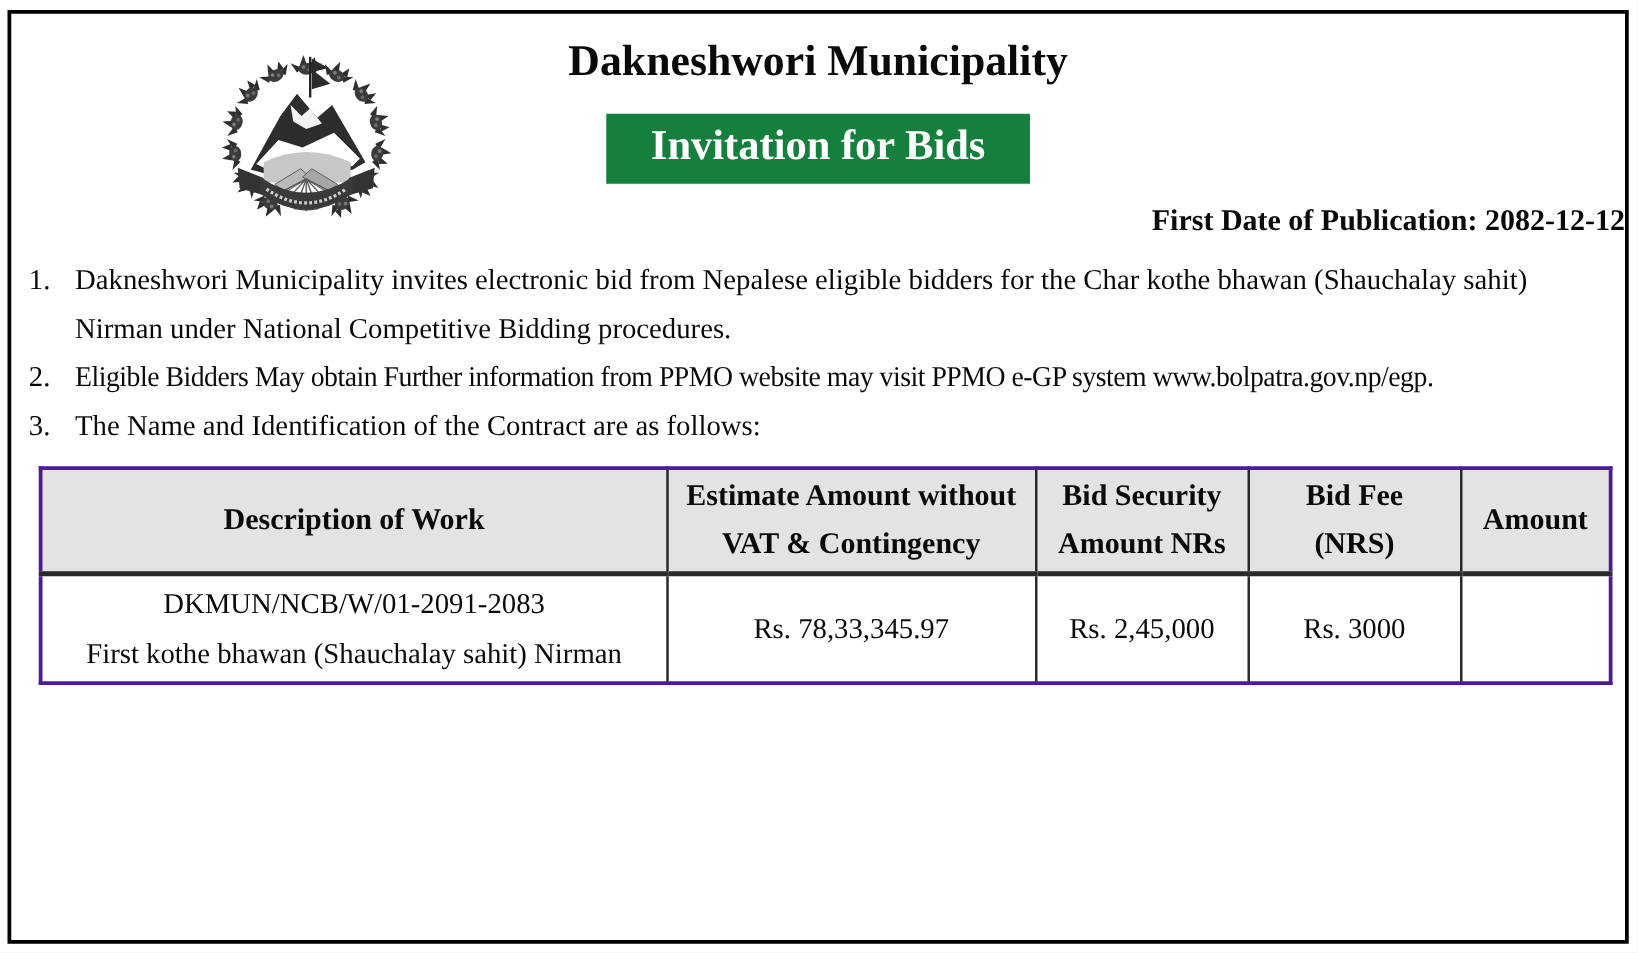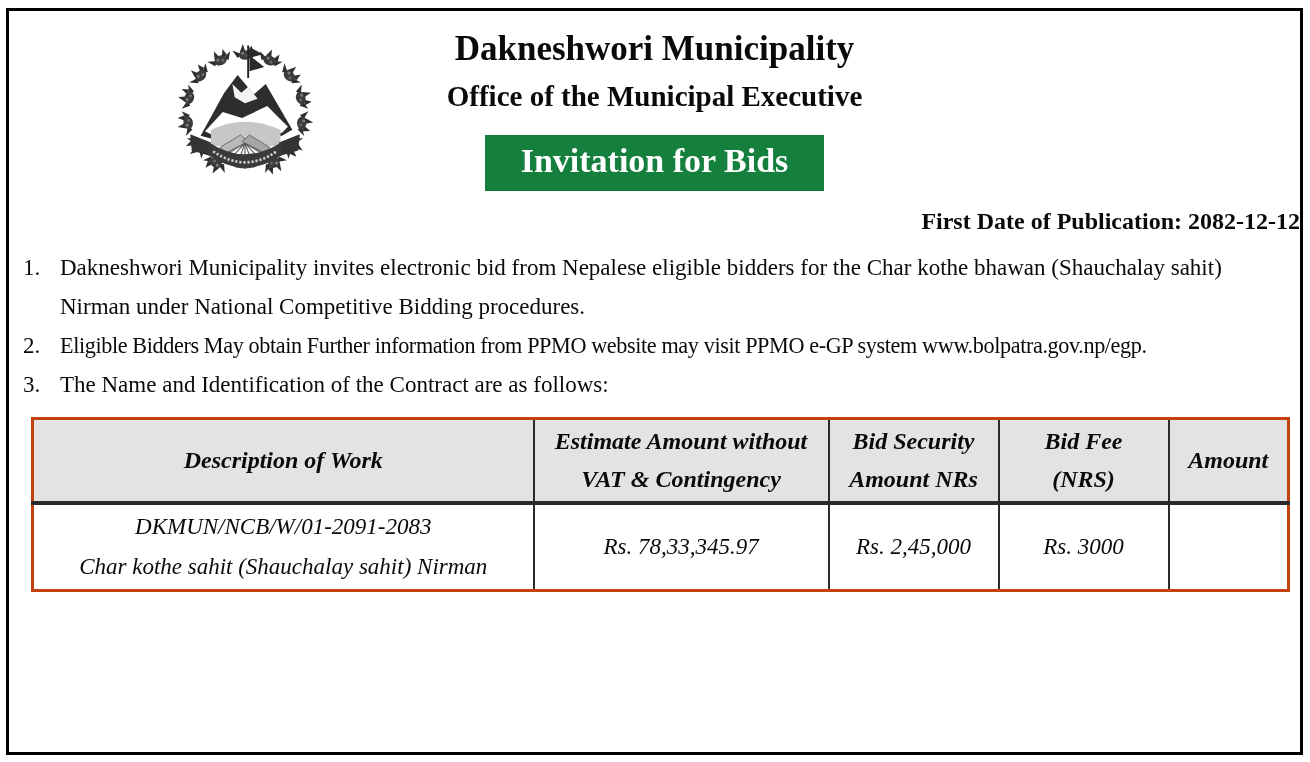--- a/index.html
+++ b/index.html
@@ -39,21 +39,21 @@
     white-space:nowrap; letter-spacing:-0.4px;
     transform:scaleX(0.965); transform-origin:left center;
   }
 
   
   table.bids {
     margin:13px 0 0 22px; border-collapse:collapse; width:1256px;
     table-layout:fixed;
   }
   table.bids th, table.bids td { border:2px solid #2a2a2a; text-align:center; vertical-align:middle; }
-  table.bids { border:3px solid #c2410c;font-style:italic; }
+  table.bids { border:3px solid #4c1d95; }
   table.bids th {
     background:#e3e3e3; font-size:24px; font-weight:bold;
     height:84px; line-height:1.55; padding:2px 14px;
     border-bottom-width:4px;
   }
   table.bids td { height:84px; font-size:23px; padding:2px 6px; }
   .col-desc { width:501px; } .col-est { width:295px; } .col-sec { width:170px; }
   .col-fee { width:170px; } .col-rem { width:120px; }
   td.desc div { line-height:40px; }
 
@@ -119,21 +119,20 @@
 
           <path d="M26 126 L54 137 L52 155 L28 148 Z" fill="#333"></path>
           <path d="M174 126 L146 137 L148 155 L172 148 Z" fill="#333"></path>
           <path d="M50 136 Q100 170 150 136 L150 154 Q100 188 50 154 Z" fill="#3a3a3a"></path>
           <path d="M57 149 Q100 179 143 149" stroke="#cfcfcf" stroke-width="3.5" stroke-dasharray="3 2.5" fill="none"></path>
         </svg>
       </div>
 
       <div class="head">
         <div class="t-municipality">Dakneshwori Municipality</div>
-        <div class="t-office">Office of the Municipal Executive</div>
       </div>
 
       <div class="banner-wrap">
         <div class="banner">Invitation for Bids</div>
       </div>
 
       <div class="pubdate">First Date of Publication: 2082-12-12</div>
 
       <div class="list">
         <div class="list-item">
@@ -164,21 +163,21 @@
             <th>Estimate Amount without VAT &amp; Contingency</th>
             <th>Bid Security Amount NRs</th>
             <th>Bid Fee (NRS)</th>
             <th>Amount</th>
           </tr>
         </thead>
         <tbody>
           <tr>
             <td class="desc">
               <div>DKMUN/NCB/W/01-2091-2083</div>
-              <div>Char kothe sahit (Shauchalay sahit) Nirman</div>
+              <div>First kothe bhawan (Shauchalay sahit) Nirman</div>
             </td>
             <td>Rs. 78,33,345.97</td>
             <td>Rs. 2,45,000</td>
             <td>Rs. 3000</td>
             <td></td>
           </tr>
         </tbody>
       </table>
 
 

